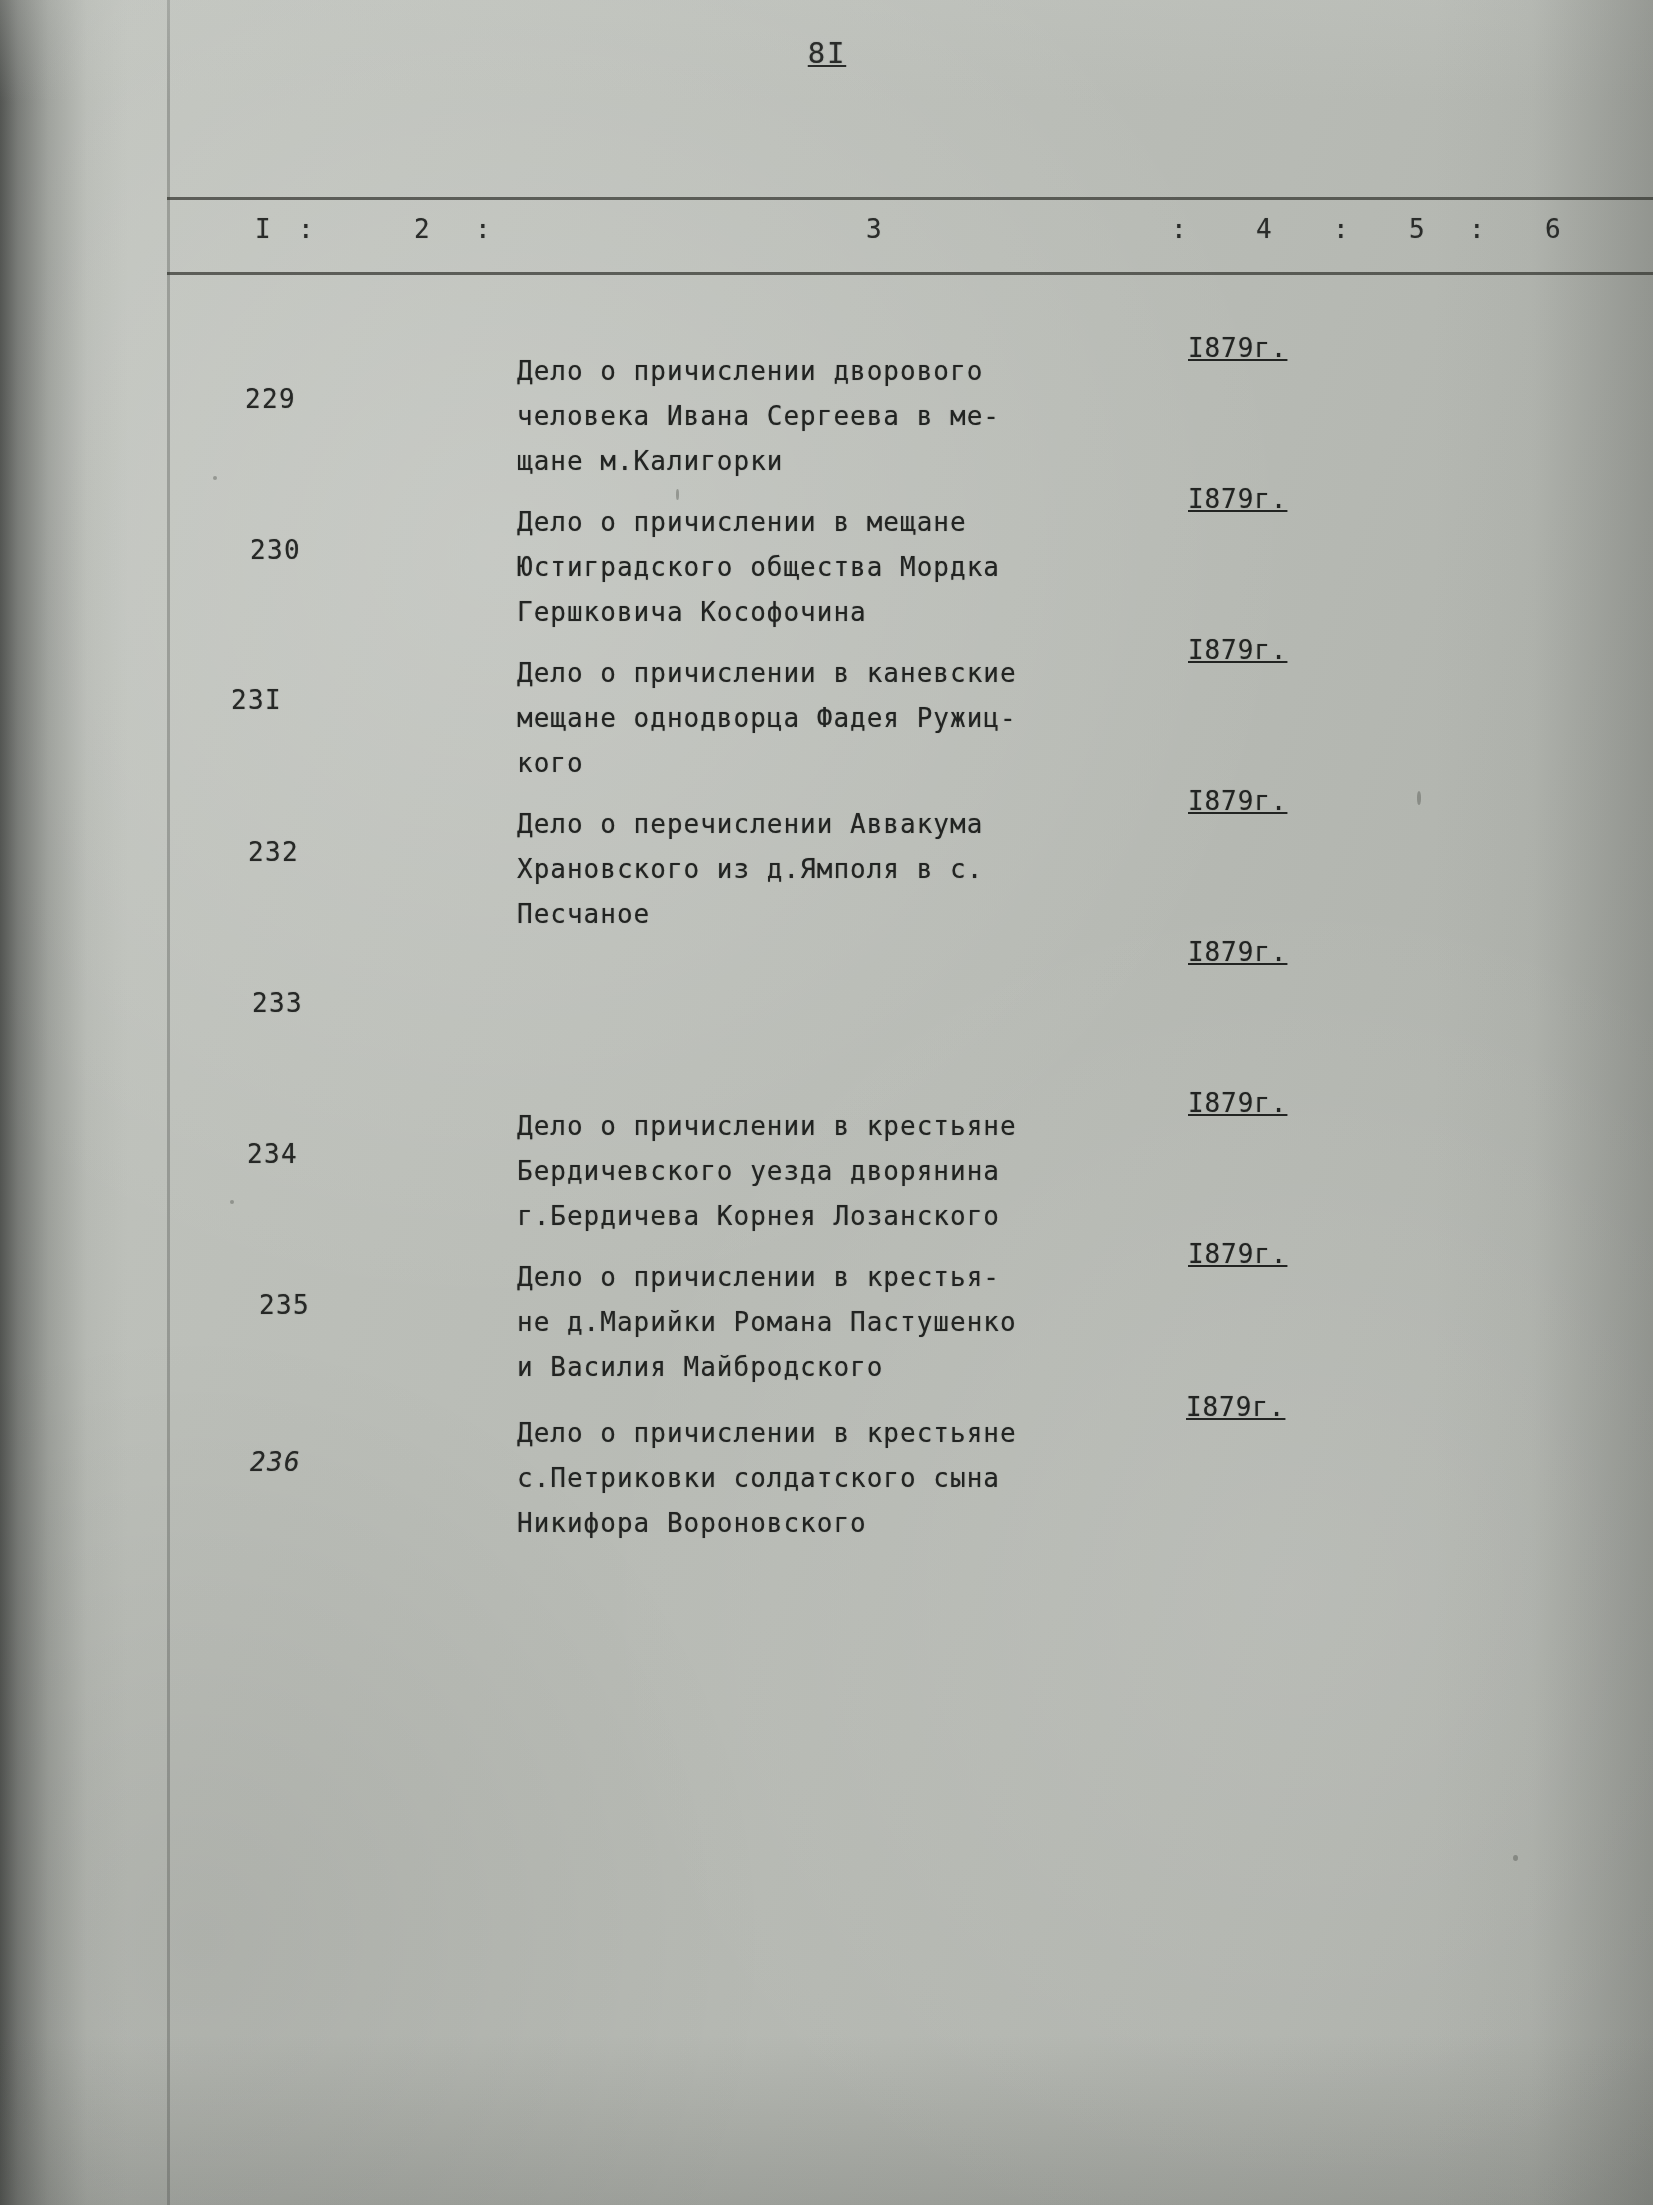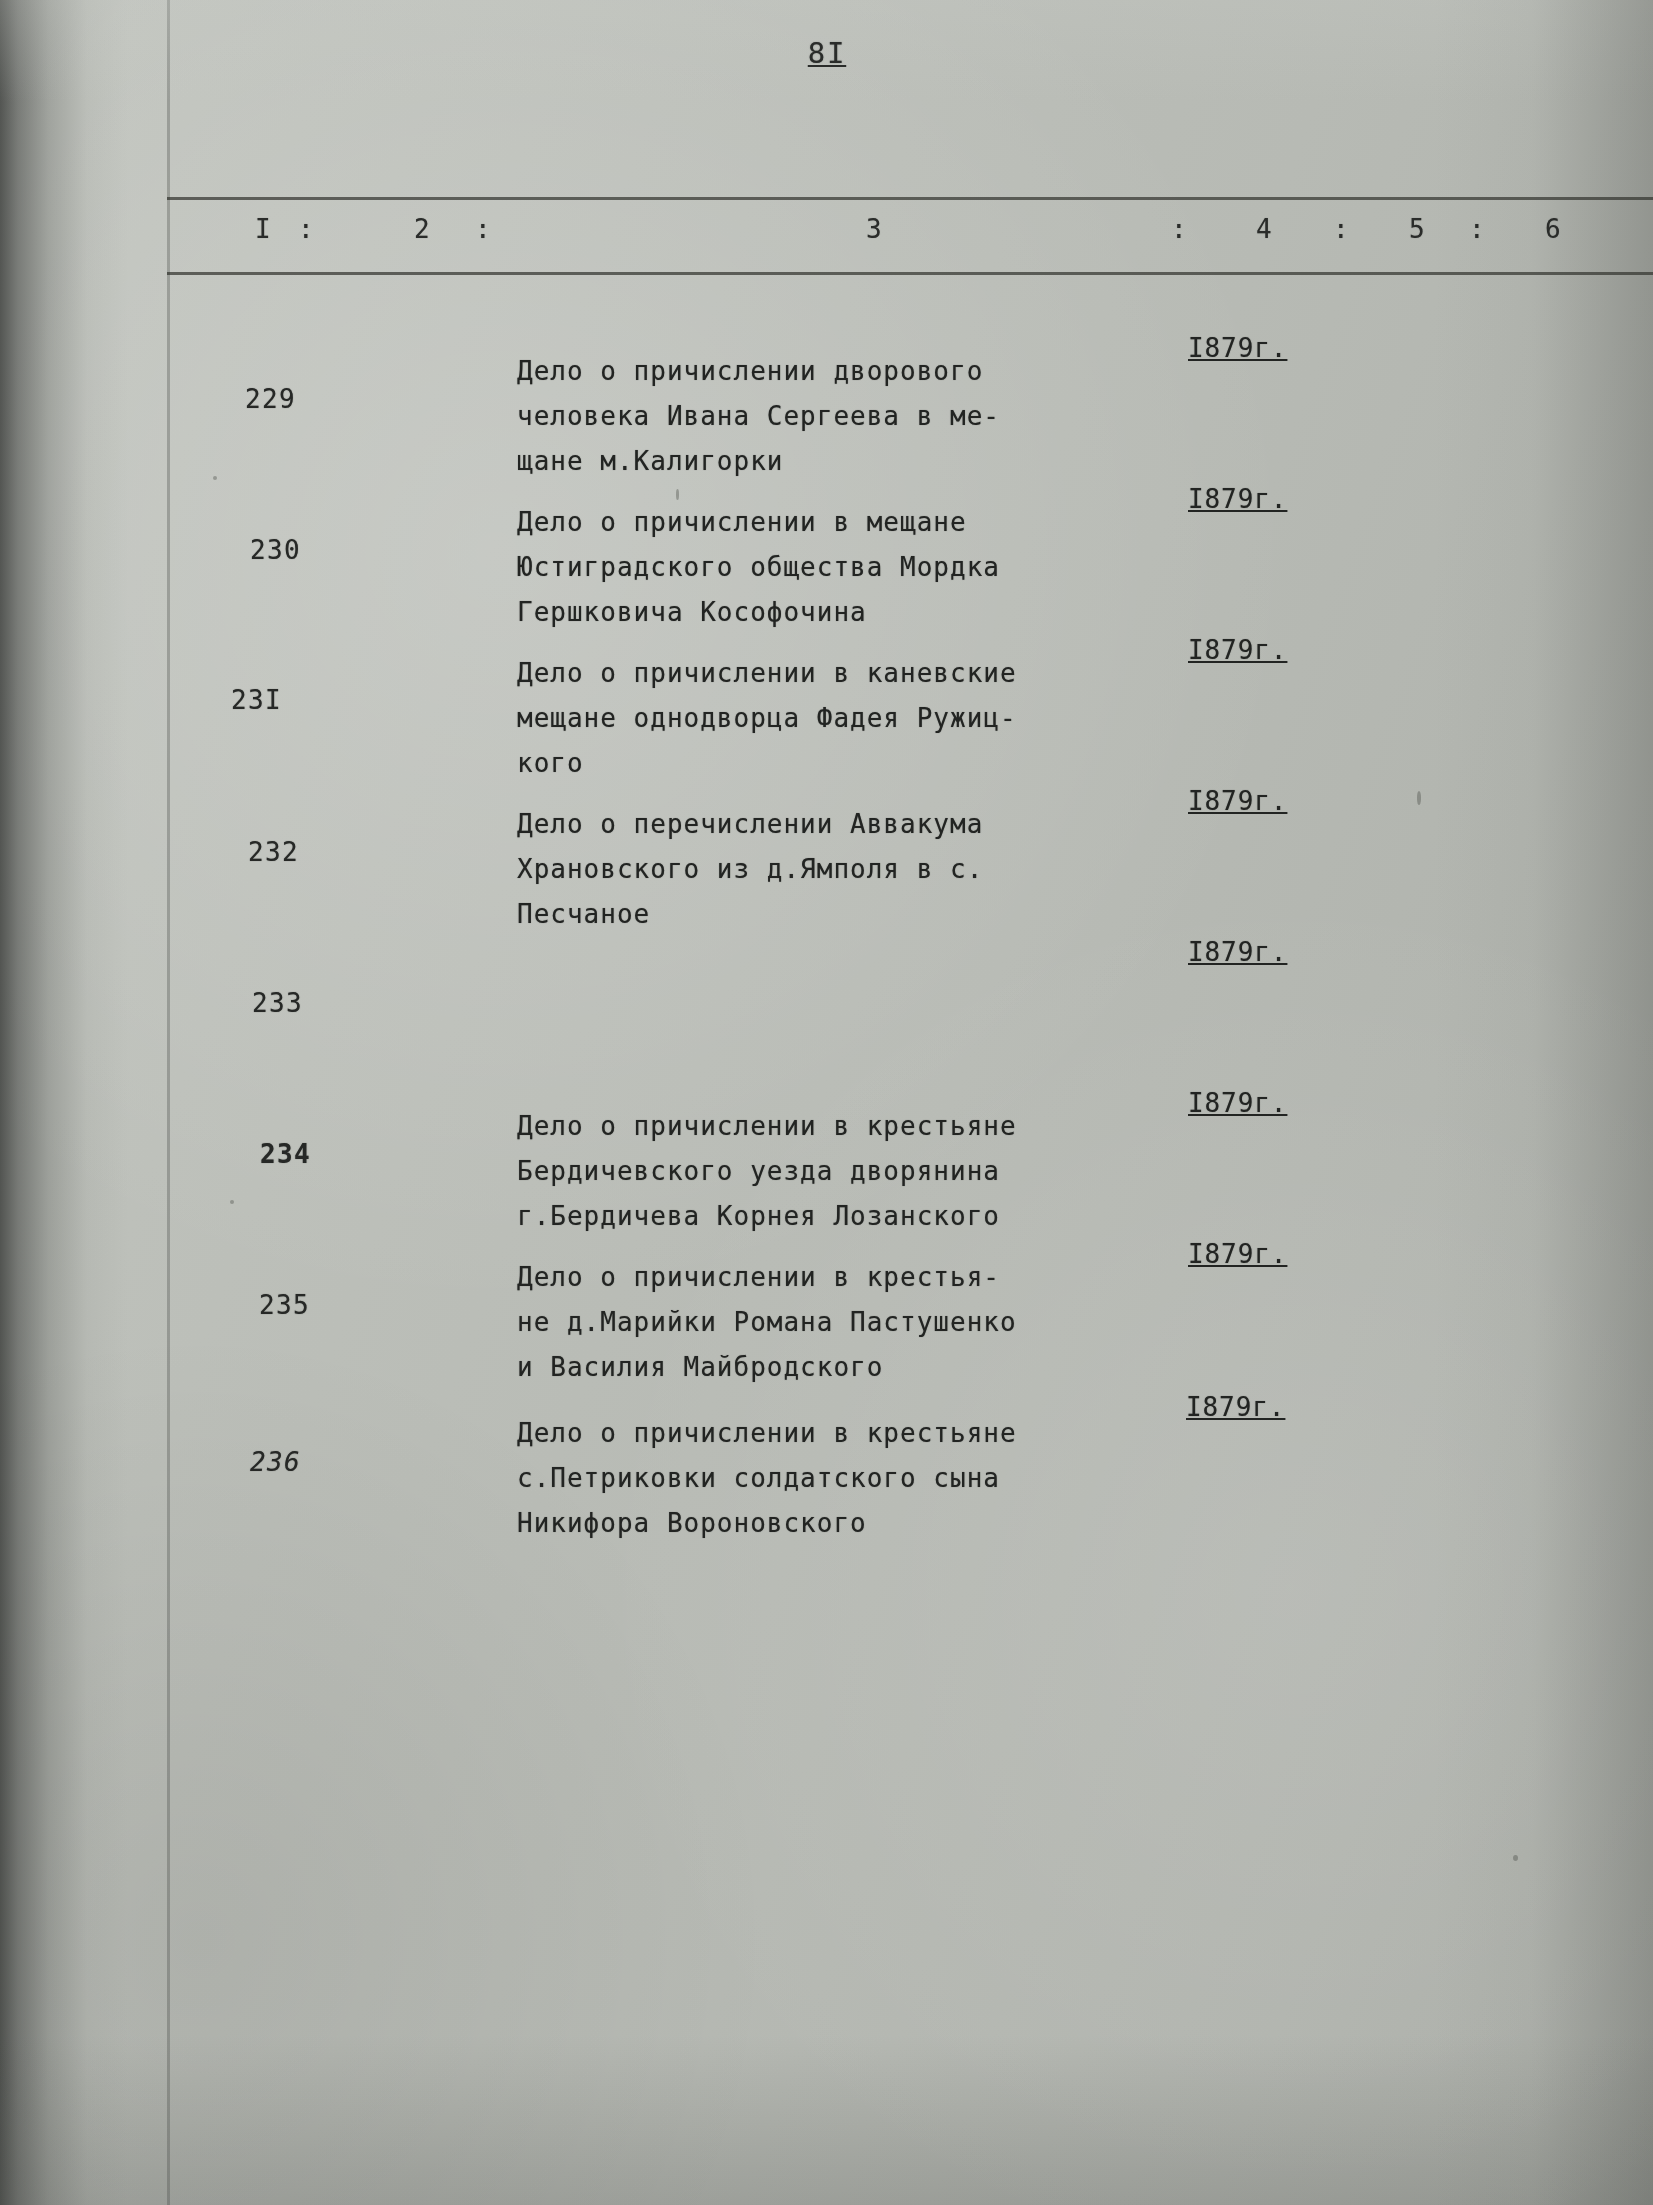--- a/index.html
+++ b/index.html
@@ -181,21 +181,21 @@
     white-space: pre;
     text-decoration: underline;
   }
 
   
   .e0 .num { left: 245px; }
   .e1 .num { left: 250px; }
   .e2 .num { left: 231px; top: 18.7px; }
   .e3 .num { left: 248px; }
   .e4 .num { left: 252px; }
-  .e5 .num { left: 260px; font-weight: bold; }
+  .e5 .num { left: 247px; }
   .e6 .num { left: 259px; }
   .e7 .num { left: 250px; top: 25.5px; font-style: italic; }
 
   .e2 .desc, .e5 .desc, .e6 .desc, .e7 .desc { width: 715px; }
   .e7 .desc { top: 22px; }
   .e7 .year { top: 18.7px; left: 1186px; }
 
   .speck {
     position: absolute;
     background: rgba(60,62,58,0.35);

